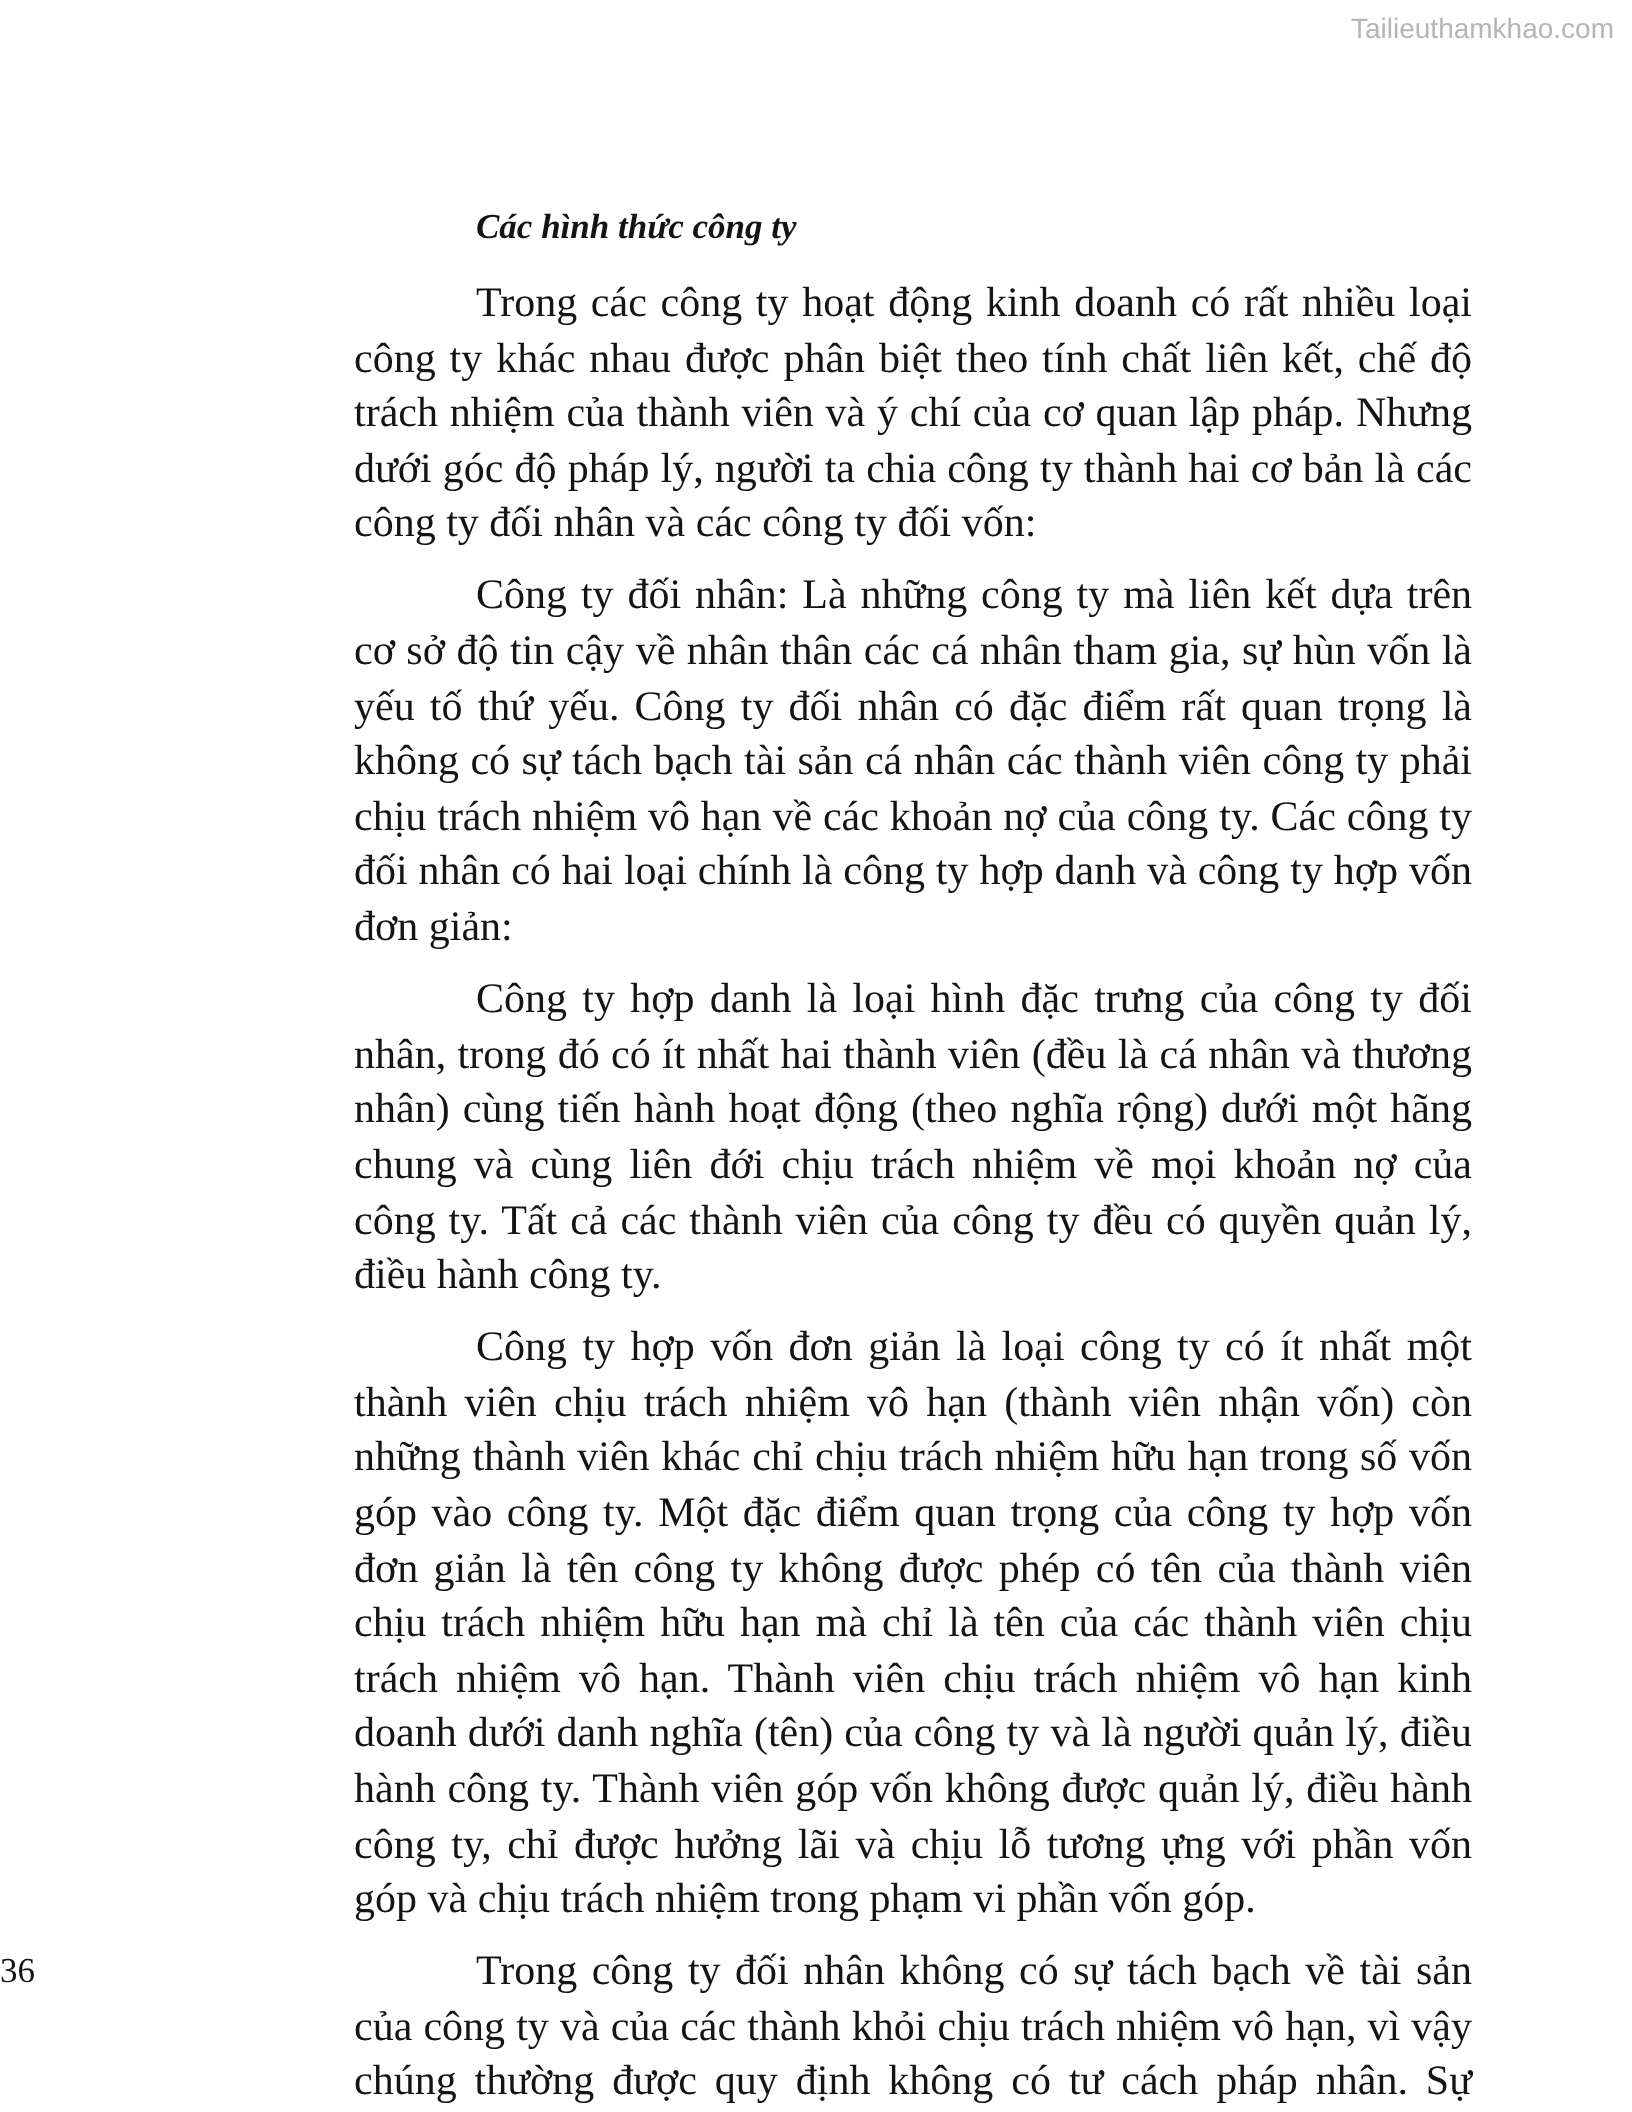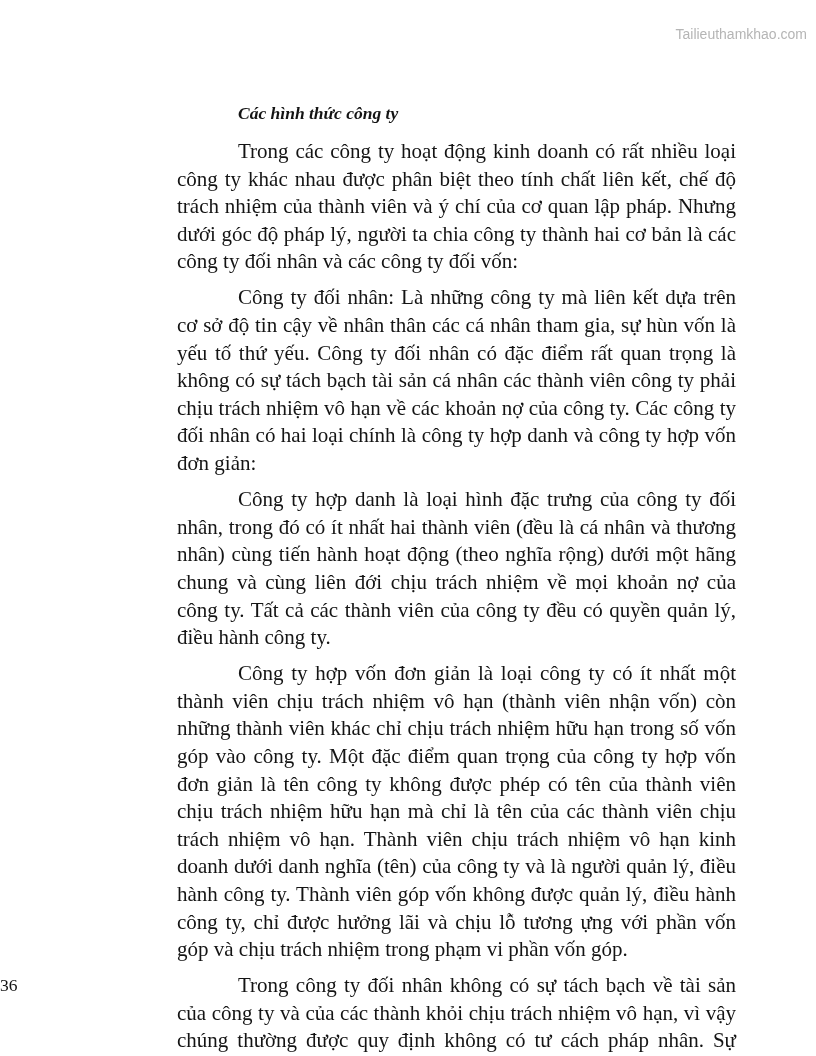--- a/index.html
+++ b/index.html
@@ -16,21 +16,20 @@
       color: #141414;
     }
     .watermark {
       position: absolute;
       top: 6px;
       right: 9px;
       font-family: "Liberation Sans", sans-serif;
       font-size: 14px;
       color: #b5b5b5;
       letter-spacing: 0px;
-      margin-top: 20px;
     }
     .page {
       position: absolute;
       left: 141px;
       top: 100px;
       width: 559px;
       margin-left: 36px;
     }
     .heading {
       font-weight: bold;

